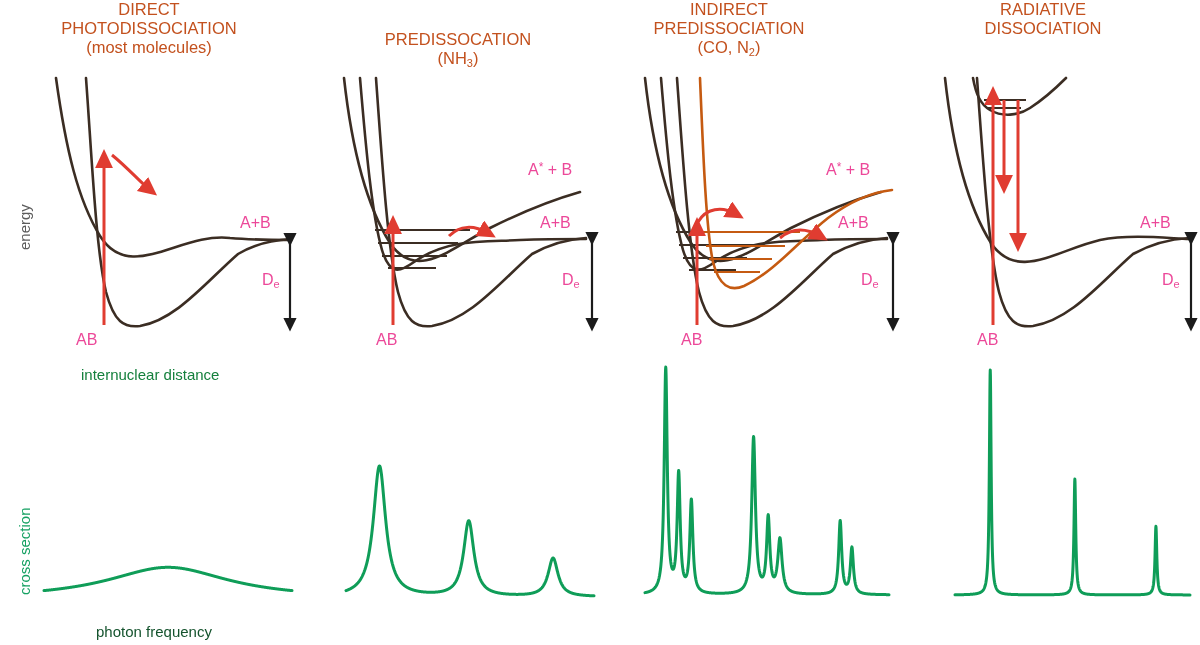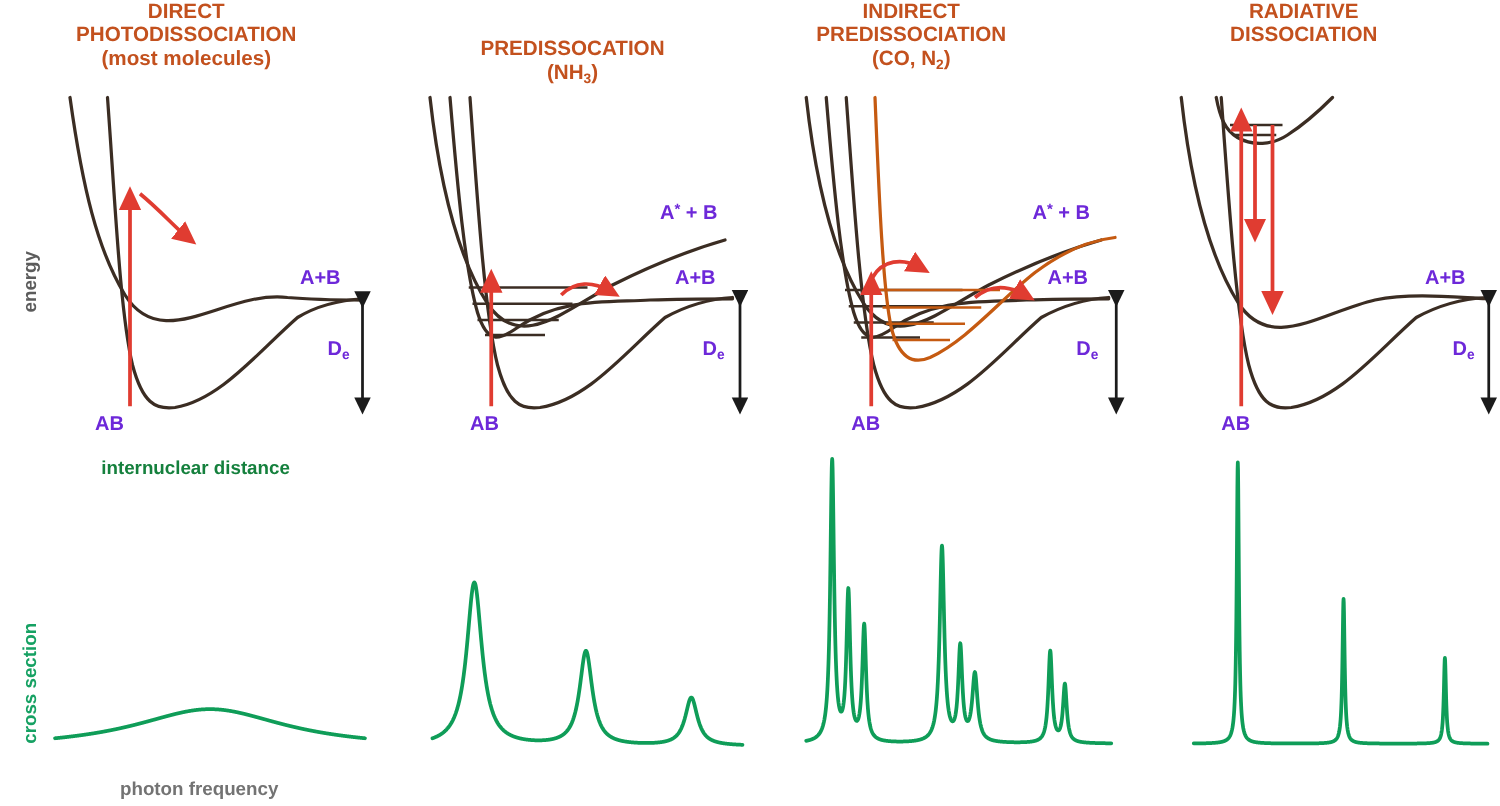--- a/index.html
+++ b/index.html
@@ -7,21 +7,20 @@
     padding: 0;
     background: #ffffff;
   }
   #root {
     position: relative;
     width: 1200px;
     height: 645px;
     background: #ffffff;
     font-family: "Liberation Sans", sans-serif;
     overflow: hidden;
-    font-weight: bold;
   }
   .panel-title {
     position: absolute;
     text-align: center;
     color: #c3511e;
     font-size: 16.5px;
     line-height: 19px;
     font-family: "Liberation Sans", sans-serif;
   }
   .panel-title .sub { font-size: 11px; vertical-align: -3px; }
@@ -32,26 +31,26 @@
     font-family: "Liberation Sans", sans-serif;
     white-space: nowrap;
   }
   .vert {
     transform-origin: 0 0;
     transform: rotate(-90deg);
   }
   .energy-label { color: #5c5c5c; }
   .xaxis-label  { color: #15803d; }
   .cross-label  { color: #16a163; }
-  .freq-label   { color: #737373; }
+  .freq-label   { color: #14532d; }
 
   .curve-label {
     position: absolute;
     font-size: 16px;
-    color: #6d28d9;
+    color: #ec4899;
     white-space: nowrap;
     font-family: "Liberation Sans", sans-serif;
   }
   .curve-label .sub { font-size: 11px; vertical-align: -3px; }
   .curve-label .sup { font-size: 12px; vertical-align: 4px; }
 
   svg.layer {
     position: absolute;
     left: 0;
     top: 0;

